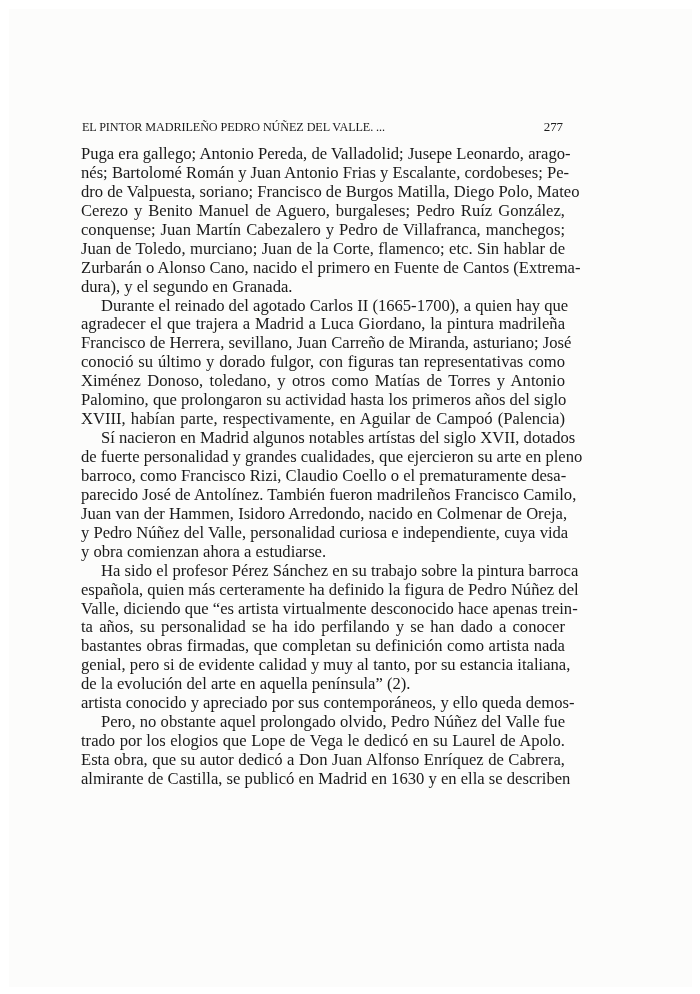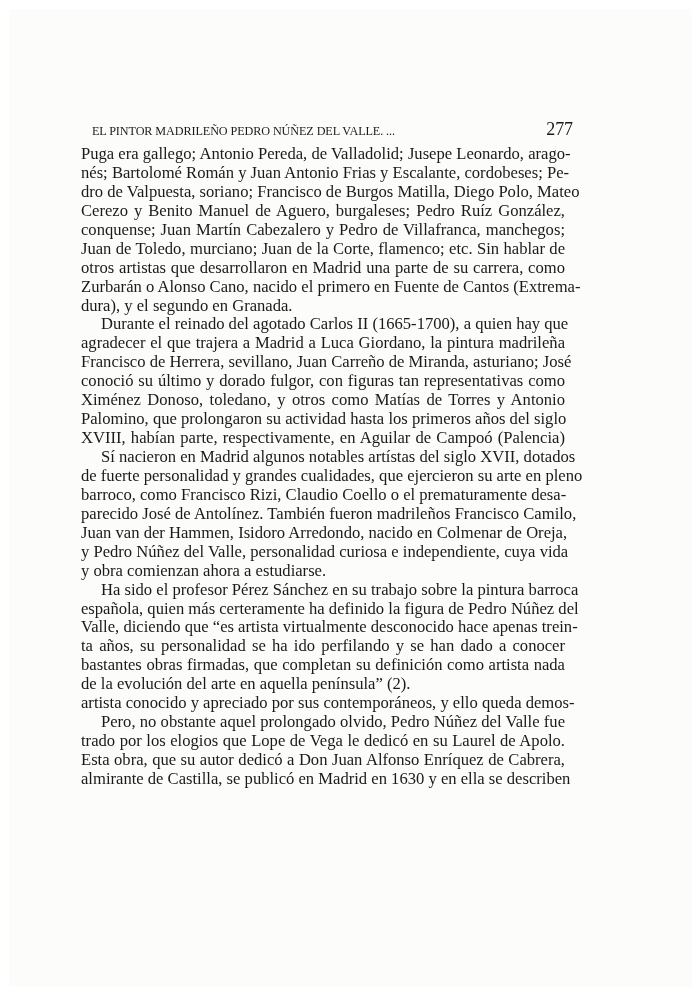--- a/index.html
+++ b/index.html
@@ -12,30 +12,30 @@
     color: #1a1a1a;
   }
   .sheet {
     position: absolute;
     left: 9px; top: 9px;
     width: 683px; height: 978px;
     background: #fcfcfb;
   }
   .running-head {
     position: absolute;
-    left: 92px; top: 119px;
+    left: 82px; top: 119px;
     width: 483px;
     font-size: 12.2px;
     letter-spacing: -0.1px;
     display: flex;
     justify-content: space-between;
     align-items: baseline;
     text-align: center;
   }
-  .running-head .folio { font-size: 18px; padding-right: 2px; }
+  .running-head .folio { font-size: 13px; padding-right: 2px; }
   .body-text {
     position: absolute;
     left: 81px; top: 145px;
     width: 484px;
     font-size: 16.6px;
     line-height: 18.95px;
   }
   .line {
     display: block;
     white-space: nowrap;
@@ -57,21 +57,20 @@
 </div>
 
 <div class="body-text" id="body-text">
     <div>
       <span class="line">Puga era gallego; Antonio Pereda, de Valladolid; Jusepe Leonardo, arago-</span>
       <span class="line">nés; Bartolomé Román y Juan Antonio Frias y Escalante, cordobeses; Pe-</span>
       <span class="line">dro de Valpuesta, soriano; Francisco de Burgos Matilla, Diego Polo, Mateo</span>
       <span class="line">Cerezo y Benito Manuel de Aguero, burgaleses; Pedro Ruíz González,</span>
       <span class="line">conquense; Juan Martín Cabezalero y Pedro de Villafranca, manchegos;</span>
       <span class="line">Juan de Toledo, murciano; Juan de la Corte, flamenco; etc. Sin hablar de</span>
-      <span class="line">otros artistas que desarrollaron en Madrid una parte de su carrera, como</span>
       <span class="line">Zurbarán o Alonso Cano, nacido el primero en Fuente de Cantos (Extrema-</span>
       <span class="line last">dura), y el segundo en Granada.</span>
     </div>
     <div>
       <span class="line indent">Durante el reinado del agotado Carlos II (1665-1700), a quien hay que</span>
       <span class="line">agradecer el que trajera a Madrid a Luca Giordano, la pintura madrileña</span>
       <span class="line">Francisco de Herrera, sevillano, Juan Carreño de Miranda, asturiano; José</span>
       <span class="line">conoció su último y dorado fulgor, con figuras tan representativas como</span>
       <span class="line">Ximénez Donoso, toledano, y otros como Matías de Torres y Antonio</span>
       <span class="line">Palomino, que prolongaron su actividad hasta los primeros años del siglo</span>
@@ -85,20 +84,21 @@
       <span class="line">Juan van der Hammen, Isidoro Arredondo, nacido en Colmenar de Oreja,</span>
       <span class="line">y Pedro Núñez del Valle, personalidad curiosa e independiente, cuya vida</span>
       <span class="line last">y obra comienzan ahora a estudiarse.</span>
     </div>
     <div>
       <span class="line indent">Ha sido el profesor Pérez Sánchez en su trabajo sobre la pintura barroca</span>
       <span class="line">española, quien más certeramente ha definido la figura de Pedro Núñez del</span>
       <span class="line">Valle, diciendo que “es artista virtualmente desconocido hace apenas trein-</span>
       <span class="line">ta años, su personalidad se ha ido perfilando y se han dado a conocer</span>
       <span class="line">bastantes obras firmadas, que completan su definición como artista nada</span>
+      <span class="line">genial, pero si de evidente calidad y muy al tanto, por su estancia italiana,</span>
       <span class="line last">de la evolución del arte en aquella península” (2).</span>
     </div>
     <div>
       <span class="line">artista conocido y apreciado por sus contemporáneos, y ello queda demos-</span>
       <span class="line indent">Pero, no obstante aquel prolongado olvido, Pedro Núñez del Valle fue</span>
       <span class="line">trado por los elogios que Lope de Vega le dedicó en su Laurel de Apolo.</span>
       <span class="line">Esta obra, que su autor dedicó a Don Juan Alfonso Enríquez de Cabrera,</span>
       <span class="line">almirante de Castilla, se publicó en Madrid en 1630 y en ella se describen</span>
     </div>
   </div>

